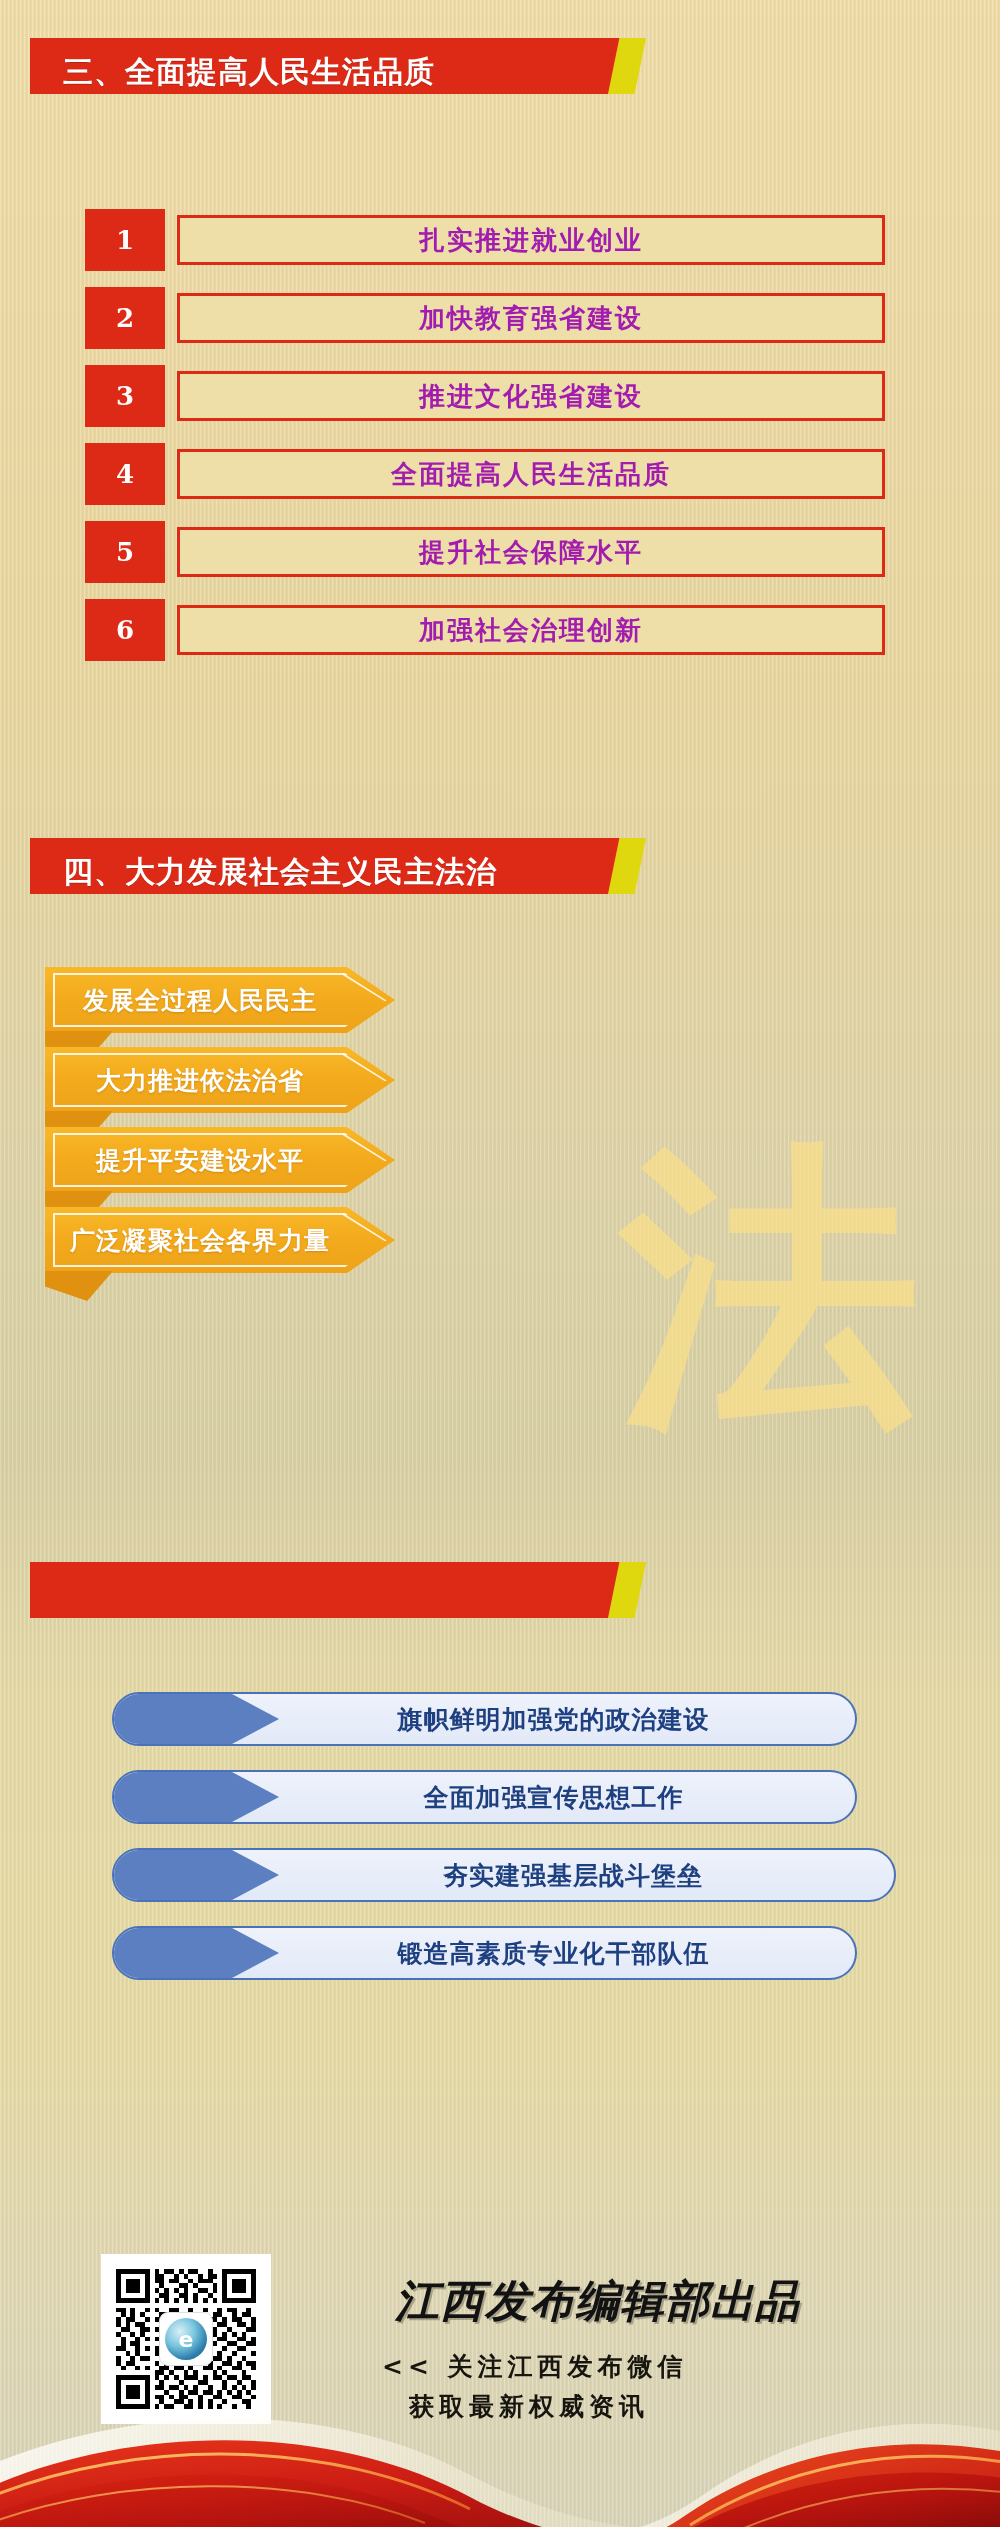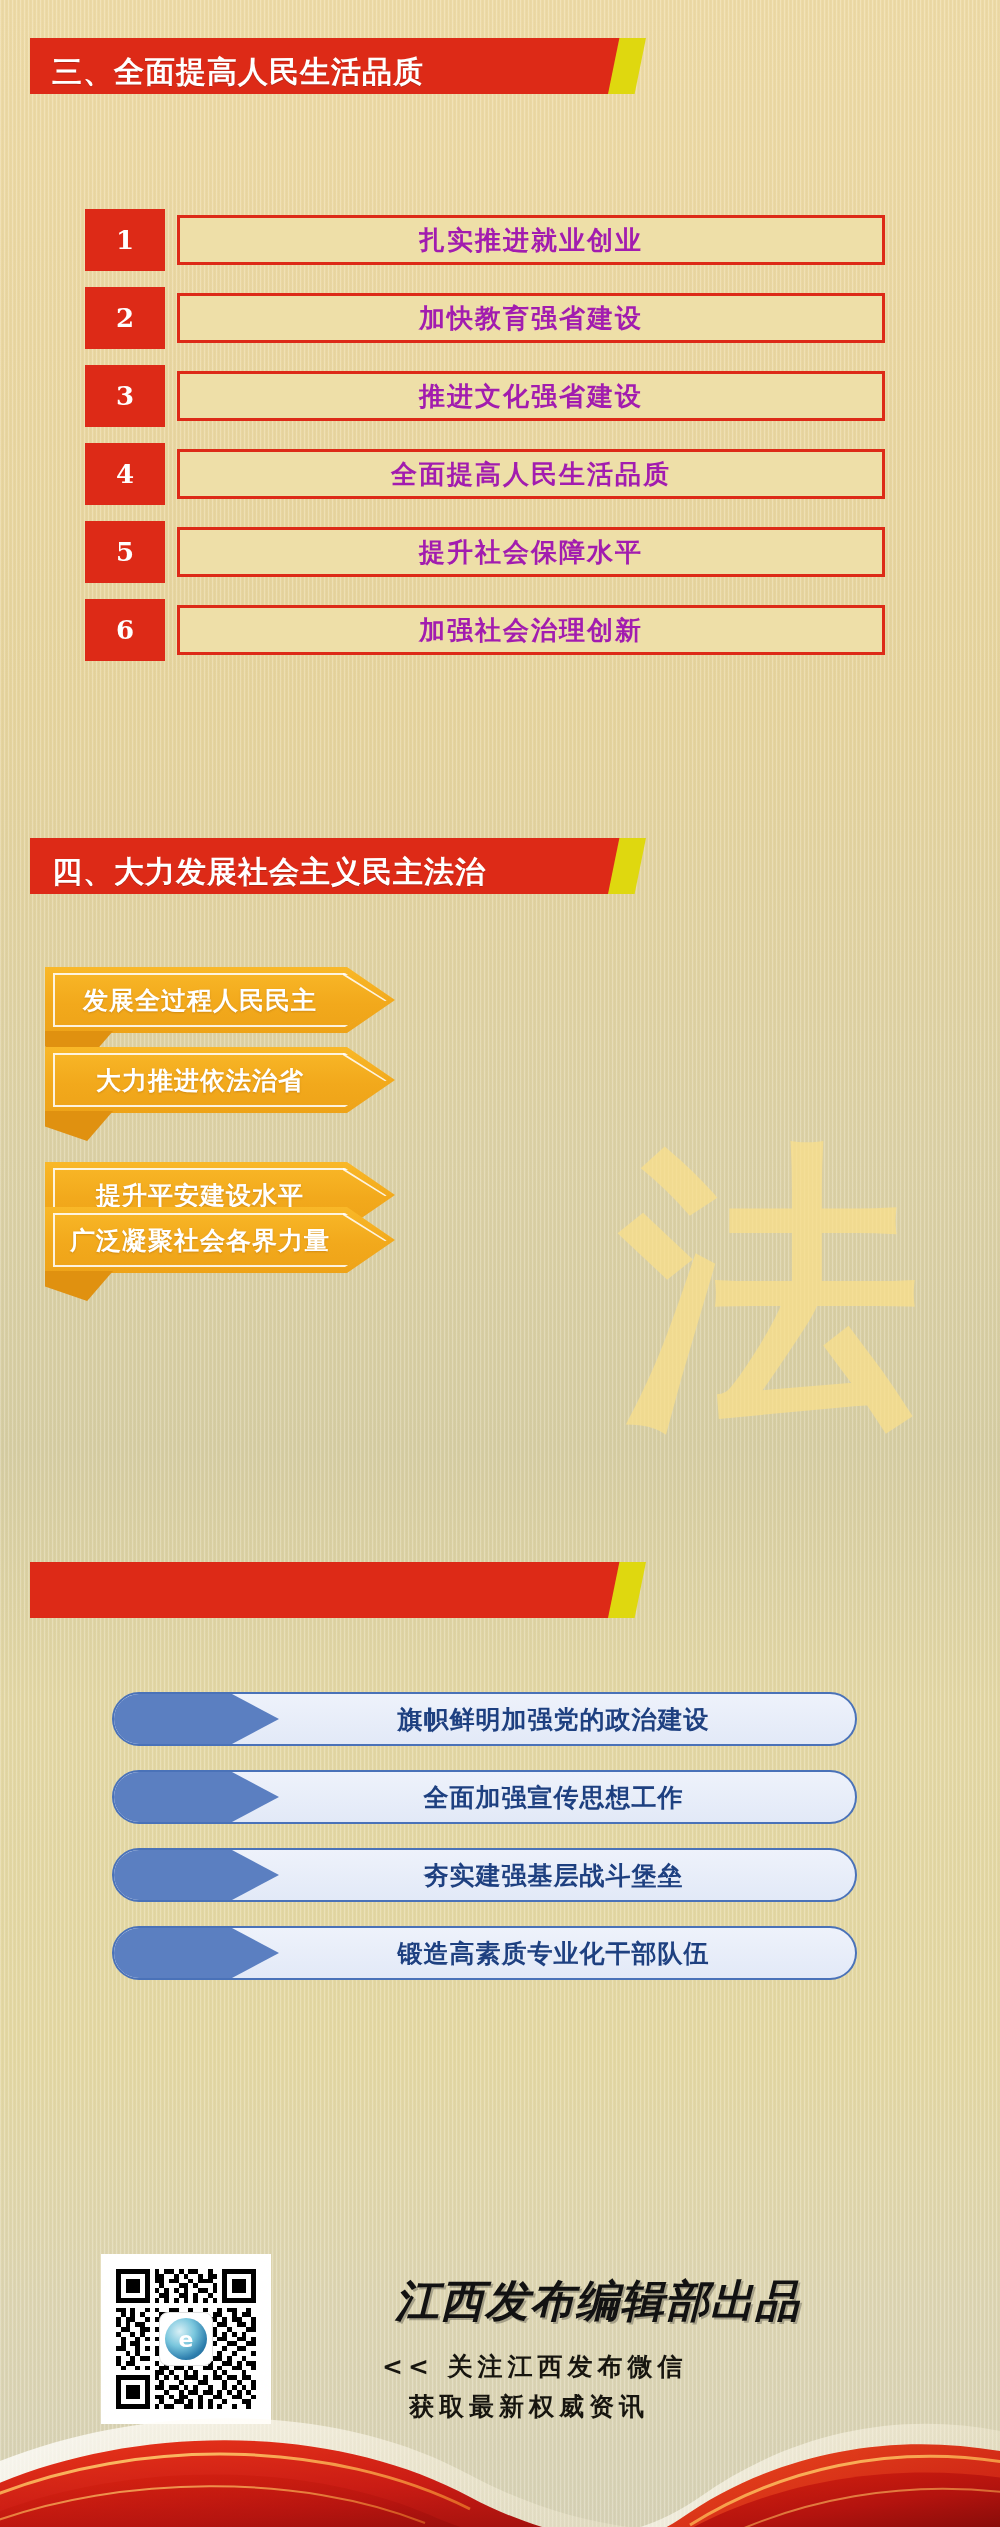--- a/index.html
+++ b/index.html
@@ -58,21 +58,21 @@
   }
   .banner .accent{
     position:absolute;
     top:0; left:578px;
     width:38px; height:56px;
     background:#dfd80f;
     clip-path:polygon(30% 0, 100% 0, 70% 100%, 0 100%);
   }
   .banner .label{
     position:absolute;
-    left:22px; top:0;
+    left:33px; top:0;
     height:68px;
     display:flex; align-items:center;
     color:#ffffff;
     font-size:30px;
     font-weight:bold;
     letter-spacing:1px;
     white-space:nowrap;
     text-shadow:0 1px 0 rgba(0,0,0,.18);
   }
 
@@ -344,21 +344,21 @@
     <div class="inner"></div>
     <div class="fold"></div>
     <div class="label">发展全过程人民民主</div>
   </div>
   <div class="ribbon" style="top:1047px;">
     <div class="body"></div>
     <div class="inner"></div>
     <div class="fold"></div>
     <div class="label">大力推进依法治省</div>
   </div>
-  <div class="ribbon" style="top:1162px;border-radius:13px;">
+  <div class="ribbon" style="top:1127px;border-radius:13px;">
     <div class="body"></div>
     <div class="inner"></div>
     <div class="fold"></div>
     <div class="label">提升平安建设水平</div>
   </div>
   <div class="ribbon" style="top:1207px;">
     <div class="body"></div>
     <div class="inner"></div>
     <div class="fold"></div>
     <div class="label">广泛凝聚社会各界力量</div>
@@ -375,21 +375,21 @@
         <div class="arrow"></div>
       </div>
     <div class="label">旗帜鲜明加强党的政治建设</div>
   </div>
   <div class="pill" style="top:1770px;">
     <div class="shell">
         <div class="arrow"></div>
       </div>
     <div class="label">全面加强宣传思想工作</div>
   </div>
-  <div class="pill" style="top:1848px;">
+  <div class="pill" style="top:1848px;padding-left:39px;">
     <div class="shell">
         <div class="arrow"></div>
       </div>
     <div class="label">夯实建强基层战斗堡垒</div>
   </div>
   <div class="pill" style="top:1926px;">
     <div class="shell">
         <div class="arrow"></div>
       </div>
     <div class="label">锻造高素质专业化干部队伍</div>

